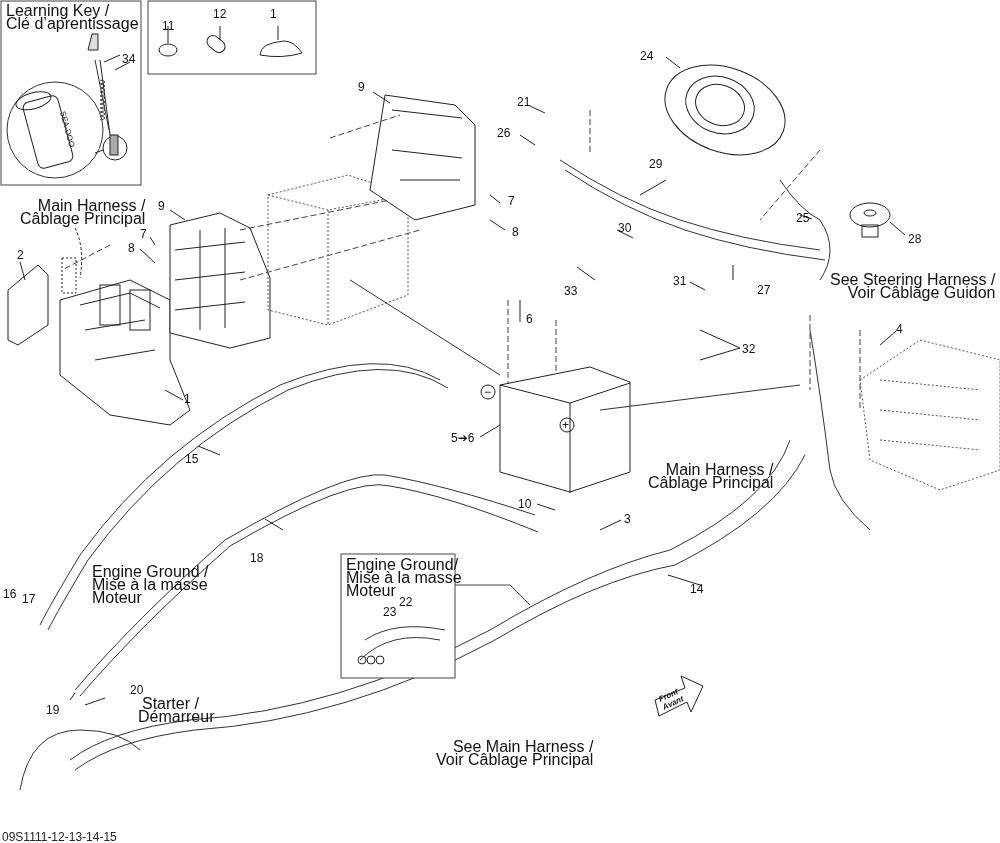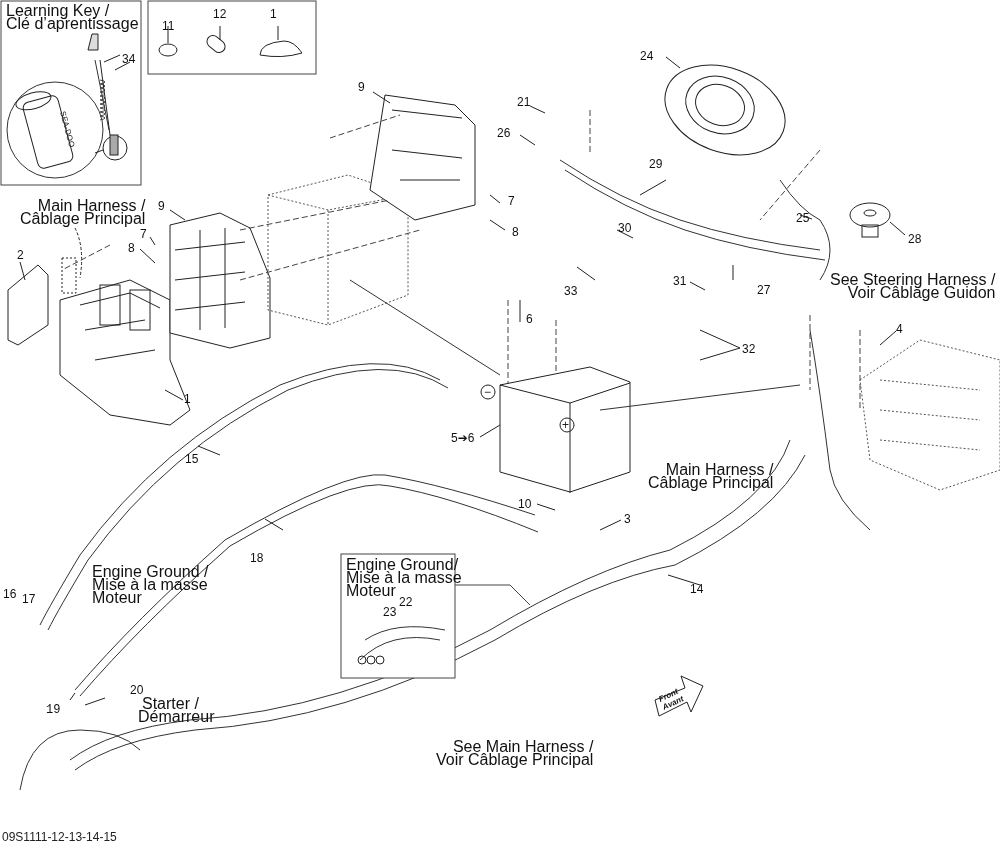--- a/index.html
+++ b/index.html
@@ -239,21 +239,21 @@
 <span class="lbl" style="left:128px;top:242px;">8</span>
 <span class="lbl" style="left:512px;top:226px;">8</span>
 <span class="lbl" style="left:358px;top:81px;">9</span>
 <span class="lbl" style="left:158px;top:200px;">9</span>
 <span class="lbl" style="left:518px;top:498px;">10</span>
 <span class="lbl" style="left:690px;top:583px;">14</span>
 <span class="lbl" style="left:185px;top:434px;margin-top:19px;">15</span>
 <span class="lbl" style="left:3px;top:588px;">16</span>
 <span class="lbl" style="left:22px;top:593px;">17</span>
 <span class="lbl" style="left:250px;top:507px;margin-top:45px;">18</span>
-<span class="lbl" style="left:46px;top:704px;font-family:Liberation Mono, monospace;">19</span>
+<span class="lbl" style="left:46px;top:704px;">19</span>
 <span class="lbl" style="left:106px;top:684px;margin-left:24px;">20</span>
 <span class="lbl" style="left:517px;top:96px;">21</span>
 <span class="lbl" style="left:640px;top:50px;">24</span>
 <span class="lbl" style="left:796px;top:212px;">25</span>
 <span class="lbl" style="left:497px;top:127px;">26</span>
 <span class="lbl" style="left:727px;top:284px;margin-left:30px;">27</span>
 <span class="lbl" style="left:908px;top:233px;">28</span>
 <span class="lbl" style="left:649px;top:158px;">29</span>
 <span class="lbl" style="left:618px;top:222px;">30</span>
 <span class="lbl" style="left:673px;top:275px;">31</span>

